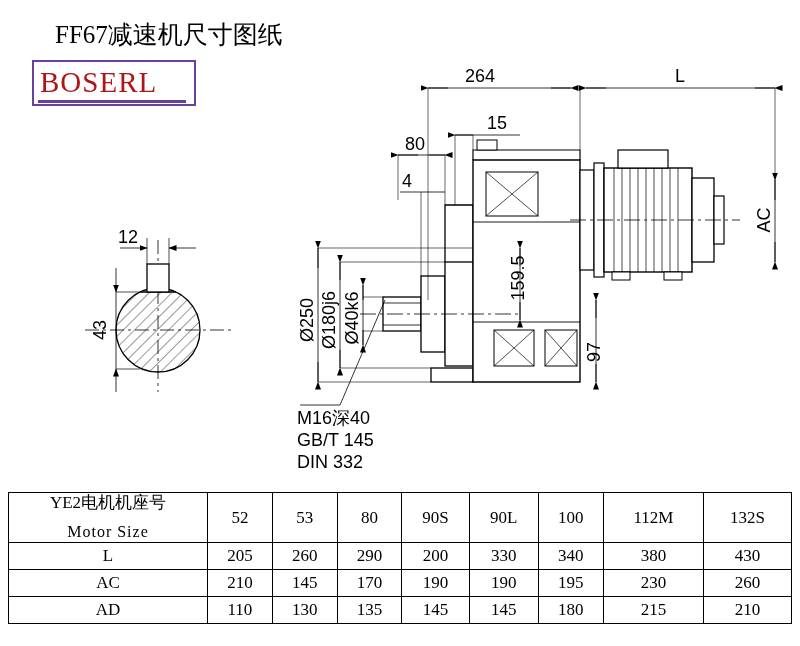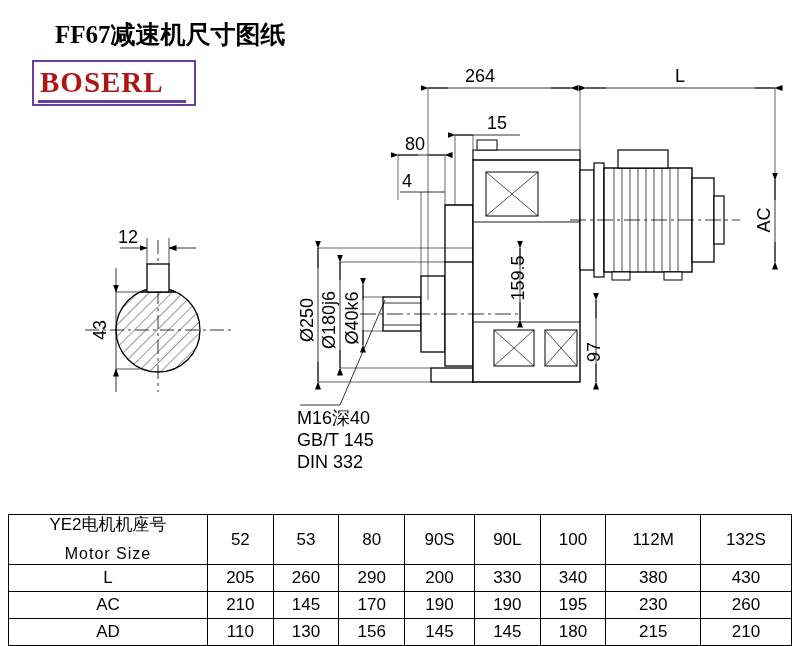--- a/index.html
+++ b/index.html
@@ -6,52 +6,52 @@
   body{
     width:800px;height:646px;
     background:#ffffff;
     font-family:"Liberation Sans", sans-serif;
     color:#000;
     position:relative;
     overflow:hidden;
   }
   .title{
     position:absolute;left:55px;top:18px;
-    font-size:25px;font-weight:bold;
+    font-size:25px;font-weight:normal;
     font-family:"Liberation Serif", serif;
     letter-spacing:0px;
     white-space:nowrap;
   }
   .logo-box{
     position:absolute;left:32px;top:60px;
     width:160px;height:42px;
     border:2px solid #6b3fa0;
     background:#fff;
   }
   .logo-text{
     position:absolute;left:40px;top:66px;
-    font-size:29px;font-weight:bold;
+    font-size:29px;font-weight:normal;
     font-family:"Liberation Serif", serif;
     color:#b01515;
     letter-spacing:1px;
   }
   .logo-underline{
     position:absolute;left:38px;top:100px;width:148px;height:3px;background:#6b3fa0;
   }
 
   svg.draw{position:absolute;left:0;top:0;width:800px;height:646px;}
   svg text{font-family:"Liberation Sans", sans-serif;}
 
   
   .tbl{
-    position:absolute;left:8px;top:514px;
+    position:absolute;left:8px;top:492px;
     width:784px;
     border-collapse:collapse;
     font-size:17px;
-    font-family:Liberation Sans, sans-serif;
+    font-family:Liberation Serif, serif;
   }
   .tbl td{
     border:1px solid #000;
     text-align:center;
     height:26px;
     padding:0;
   }
   .tbl td.lbl{ width:198px; }
   .tbl tr.hdr td{ height:46px; }
   .hdr-cn{display:block;font-size:17px;line-height:20px;}
@@ -284,21 +284,21 @@
         <td>190</td>
         <td>190</td>
         <td>195</td>
         <td>230</td>
         <td>260</td>
       </tr>
       <tr>
         <td class="lbl">AD</td>
         <td>110</td>
         <td>130</td>
-        <td>156</td>
+        <td>135</td>
         <td>145</td>
         <td>145</td>
         <td>180</td>
         <td>215</td>
         <td>210</td>
       </tr>
     </tbody>
 </table>
 
 </body></html>

